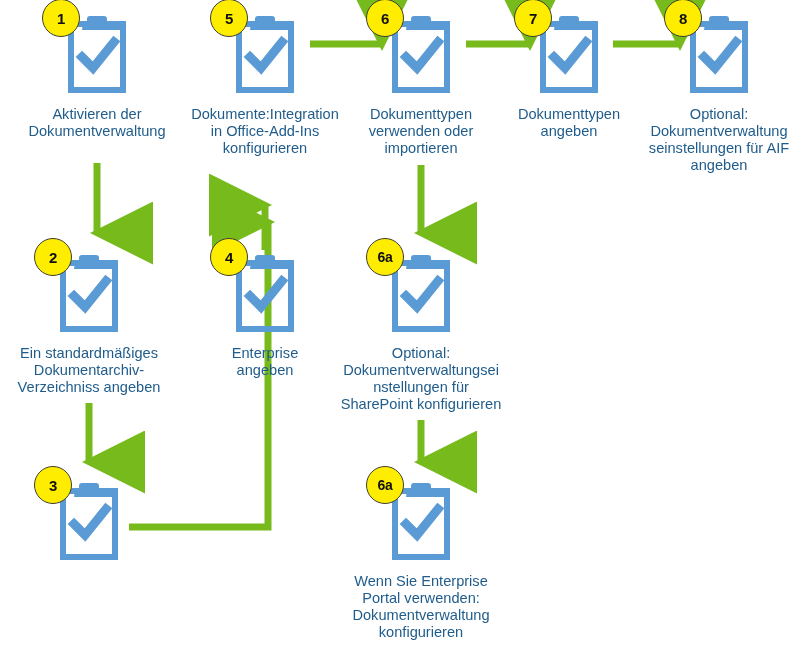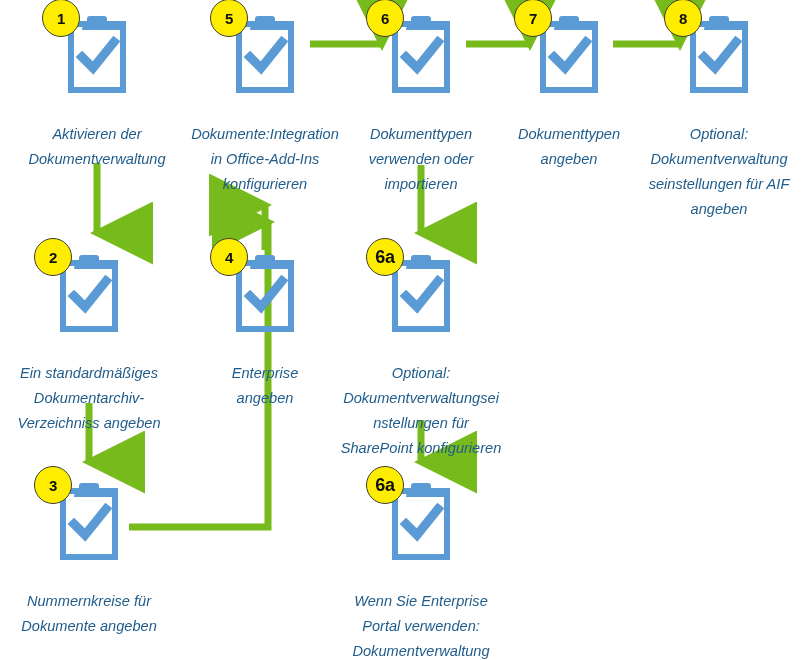--- a/index.html
+++ b/index.html
@@ -56,30 +56,29 @@
     box-sizing:border-box;
     display:flex;
     align-items:center;
     justify-content:center;
     font-size:15px;
     font-weight:bold;
     color:#101010;
     letter-spacing:-0.3px;
     z-index:5;
   }
-  .badge.wide{font-size:18px;}
+  .badge.wide{font-size:14px;}
   .caption{
-    margin-top:22px;
+    margin-top:6px;
     text-align:center;
     font-size:14.6px;
-    line-height:25px;
+    line-height:17px;
     color:#1f5c8b;
     width:180px;
     white-space:pre-line;
-    font-style:italic;
   }
 </style>
 </head>
 <body>
 
 <div id="canvas">
 
   <svg id="arrows" viewBox="0 0 811 660" width="811" height="660">
     <defs>
       <marker id="ah-down" markerWidth="9" markerHeight="9" refX="4.5" refY="8" orient="auto" markerUnits="strokeWidth">
@@ -254,22 +253,20 @@
     <div class="node-inner">
       <div class="icon-wrap">
         <svg class="clipboard" width="74" height="92" viewBox="0 0 74 92" aria-hidden="true">
           <path d="M30 8 h14 a3 3 0 0 1 3 3 v2 h6 a9 9 0 0 1 9 9 H22 a9 9 0 0 1 9 -9 h-4 v-2 a3 3 0 0 1 3 -3 z" fill="#5b9bd5"></path>
           <circle cx="37" cy="16" r="3" fill="#ffffff"></circle>
           <rect x="11" y="16" width="52" height="66" fill="none" stroke="#5b9bd5" stroke-width="6"></rect>
           <path d="M22 49 L33 60 L54 34" fill="none" stroke="#5b9bd5" stroke-width="9" stroke-linecap="square"></path>
         </svg>
         <div class="badge">3</div>
       </div>
-      <div class="caption">Nummernkreise für
-Dokumente angeben</div>
     </div>
   </div>
 
   <div class="node" style="left:421px;top:475px;">
     <div class="node-inner">
       <div class="icon-wrap">
         <svg class="clipboard" width="74" height="92" viewBox="0 0 74 92" aria-hidden="true">
           <path d="M30 8 h14 a3 3 0 0 1 3 3 v2 h6 a9 9 0 0 1 9 9 H22 a9 9 0 0 1 9 -9 h-4 v-2 a3 3 0 0 1 3 -3 z" fill="#5b9bd5"></path>
           <circle cx="37" cy="16" r="3" fill="#ffffff"></circle>
           <rect x="11" y="16" width="52" height="66" fill="none" stroke="#5b9bd5" stroke-width="6"></rect>

